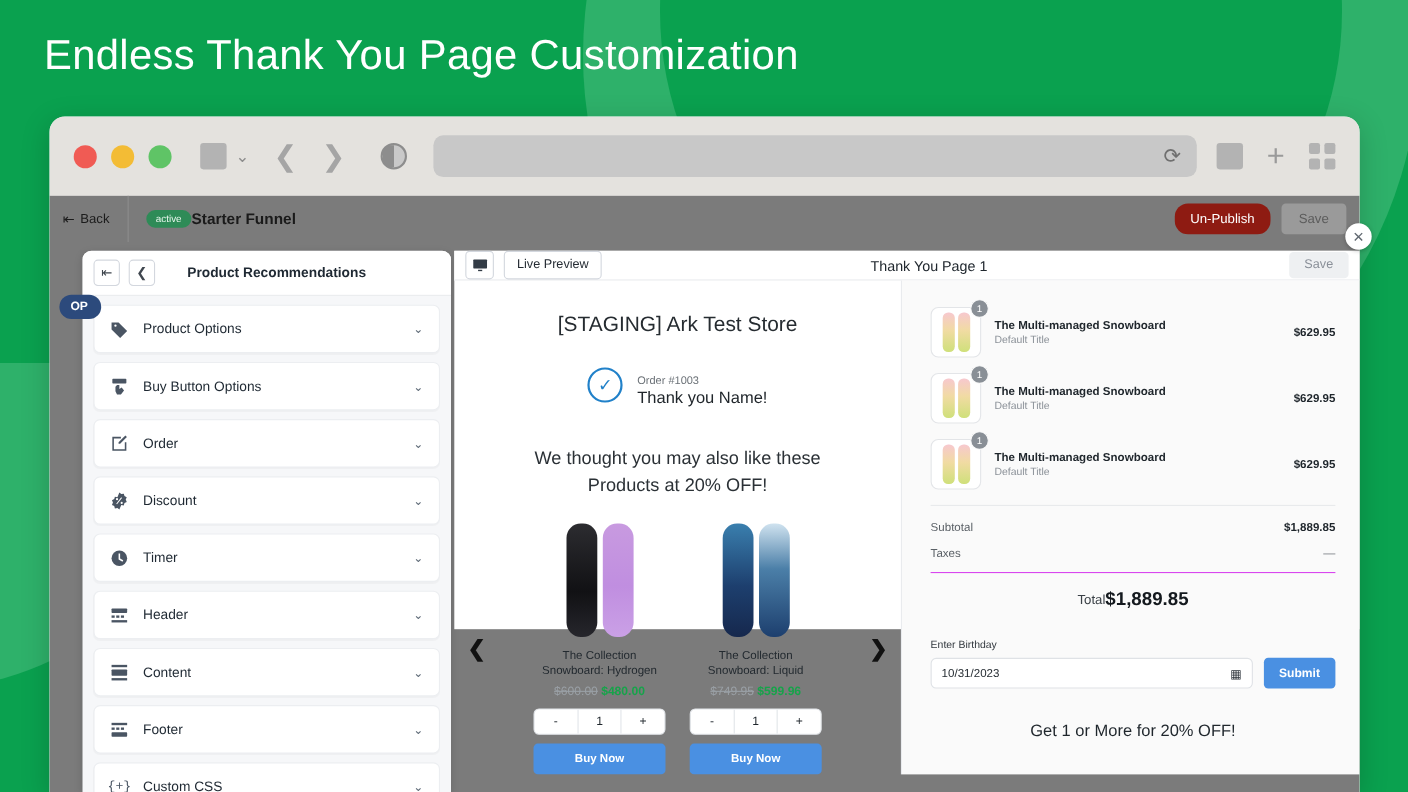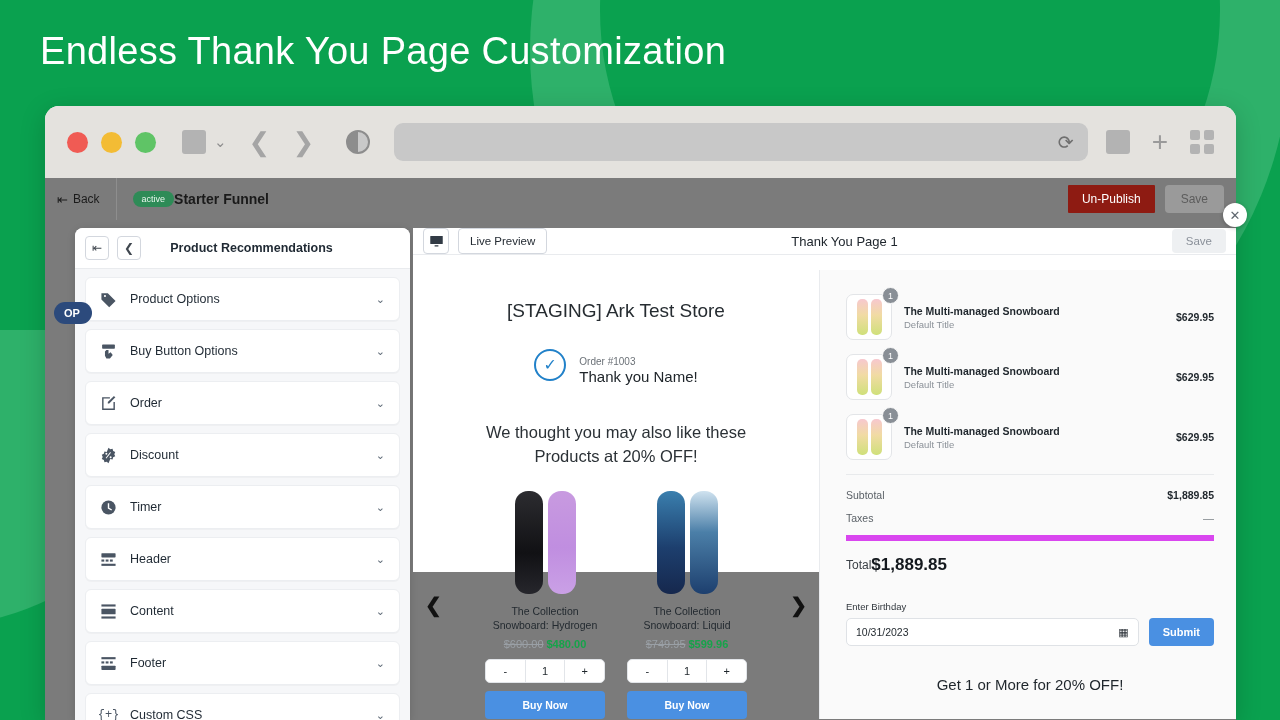--- a/index.html
+++ b/index.html
@@ -93,36 +93,35 @@
   .back-ico { font-size: 13px; }
   .divider-v { width: 1px; height: 42px; background: #8e8e8e; }
   .badge-active {
     margin-left: 16px; background: #2e8b57; color: #e9f7ee;
     font-size: 9px; padding: 3px 9px; border-radius: 10px;
   }
   .funnel-name { margin-left: 0; font-size: 14px; font-weight: 700; color: #1a1a1a; }
   .appbar-right { margin-left: auto; display: flex; align-items: center; gap: 10px; }
   .btn-unpublish {
     background: #8e1b12; color: #fff; font-size: 12px;
-    padding: 7px 14px; border-radius: 1px; border: none;
+    padding: 7px 14px; border-radius: 12px; border: none;
   }
   .btn-save-top {
     background: #9a9a9a; color: #5c5c5c; font-size: 12px;
     padding: 7px 16px; border-radius: 4px; border: none;
   }
 
   
   .editor { display: flex; height: 500px; background: #7b7b7b; position: relative; }
 
   .op-badge {
     position: absolute; left: 9px; top: 48px; z-index: 3;
     background: #2c4a7c; color: #fff; font-size: 11px; font-weight: 700;
     padding: 5px 10px; border-radius: 12px; overflow: hidden; width: 38px;
     white-space: nowrap;
-    margin-top: 34px;
   }
 
   
   .sidebar {
     position: absolute; left: 30px; top: 8px; width: 335px; height: 492px;
     background: #f6f7f9; border-radius: 8px 8px 0 0; overflow: hidden;
     box-shadow: 0 2px 8px rgba(0,0,0,.14);
   }
   .sb-head {
     height: 41px; background: #fff; border-bottom: 1px solid #e9ebee;
@@ -145,21 +144,21 @@
   }
   .sb-item .ico { width: 17px; height: 17px; color: #4a5563; display:flex; align-items:center; justify-content:center; }
   .sb-item .ico svg { width: 17px; height: 17px; fill: #4a5563; }
   .sb-item .lbl { font-size: 12.5px; color: #1f2933; flex: 1; }
   .sb-item .chev { color: #5e6a77; font-size: 11px; }
   .css-ico { font-size: 12px; color: #4a5563; font-family: "Liberation Mono", monospace; }
 
   
   .preview {
     position: absolute; left: 368px; top: 8px; right: 0; height: 344px;
-    background: #fff; display: flex; flex-direction: column; gap: 15px;
+    background: #fff; display: flex; flex-direction: column;
   }
   .pv-head {
     height: 41px; border-bottom: 1px solid #e9ebee; display: flex;
     align-items: center; padding: 0 10px; gap: 9px; background: #fff;
   }
   .monitor-btn {
     width: 26px; height: 26px; border: 1px solid #d3d7de; border-radius: 4px;
     display: flex; align-items: center; justify-content: center; background: #fff;
   }
   .monitor-btn svg { width: 15px; height: 15px; fill: #323b45; }
@@ -239,21 +238,21 @@
   }
   .ci-name { font-size: 10.5px; font-weight: 700; color: #1f262c; }
   .ci-variant { font-size: 9.5px; color: #8b9198; margin-top: 2px; }
   .ci-mid { flex: 1; }
   .ci-price { font-size: 10.5px; font-weight: 700; color: #1f262c; }
   .totals { border-top: 1px solid #e8eaec; margin-top: 14px; padding-top: 14px; }
   .tot-row { display: flex; justify-content: space-between; margin-bottom: 11px; }
   .tot-lbl { font-size: 10.5px; color: #5b6view; color: #5b6167; }
   .tot-val { font-size: 10.5px; font-weight: 700; color: #1f262c; }
   .tot-dash { font-size: 11px; color: #7c8288; }
-  .grand { border-top: 6px solid #d946ef; padding-top: 14px; display: flex; justify-content: flex-start; align-items: center; }
+  .grand { border-top: 1px solid #d946ef; padding-top: 14px; display: flex; justify-content: center; align-items: center; }
   .grand-lbl { font-size: 12px; color: #3a4046; }
   .grand-val { font-size: 17px; font-weight: 700; color: #14191e; }
   .bd-label { font-size: 9.5px; color: #32383e; margin-top: 26px; }
   .bd-row { display: flex; gap: 10px; margin-top: 6px; align-items: center; justify-content: center; }
   .bd-input {
     flex: 1; height: 28px; border: 1px solid #dfe2e6; border-radius: 5px; background: #fff;
     display: flex; align-items: center; padding: 0 9px; font-size: 10.5px; color: #1f262c;
   }
   .bd-input span:first-child { flex: 1; }
   .cal-ico { font-size: 11px; color: #2a3037; }

